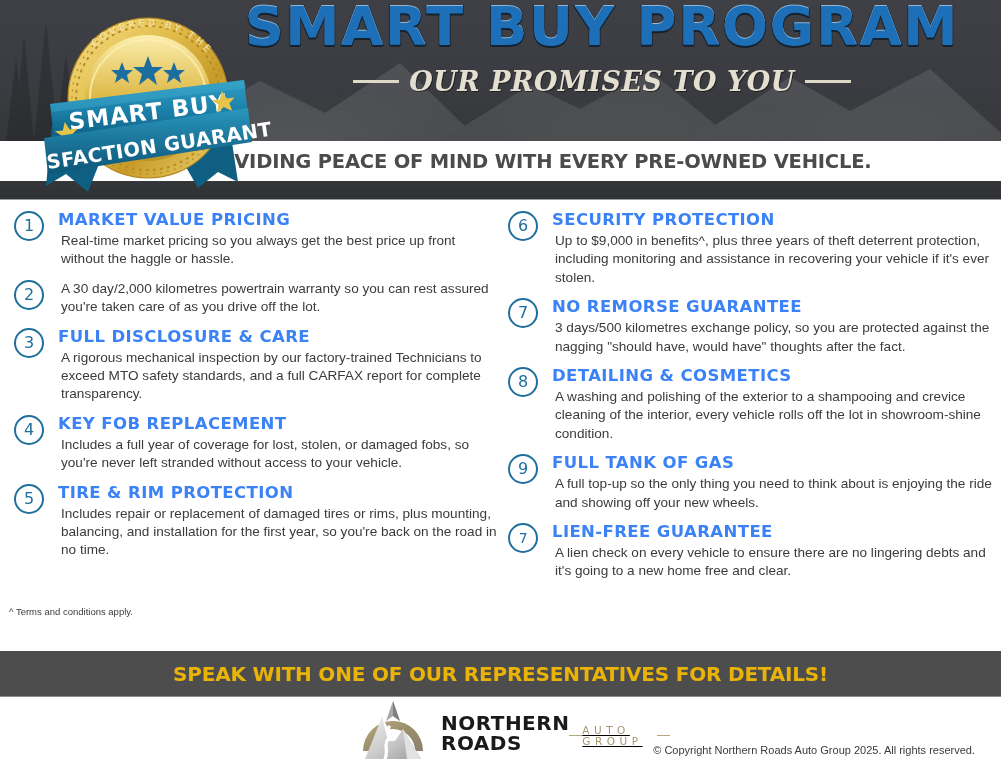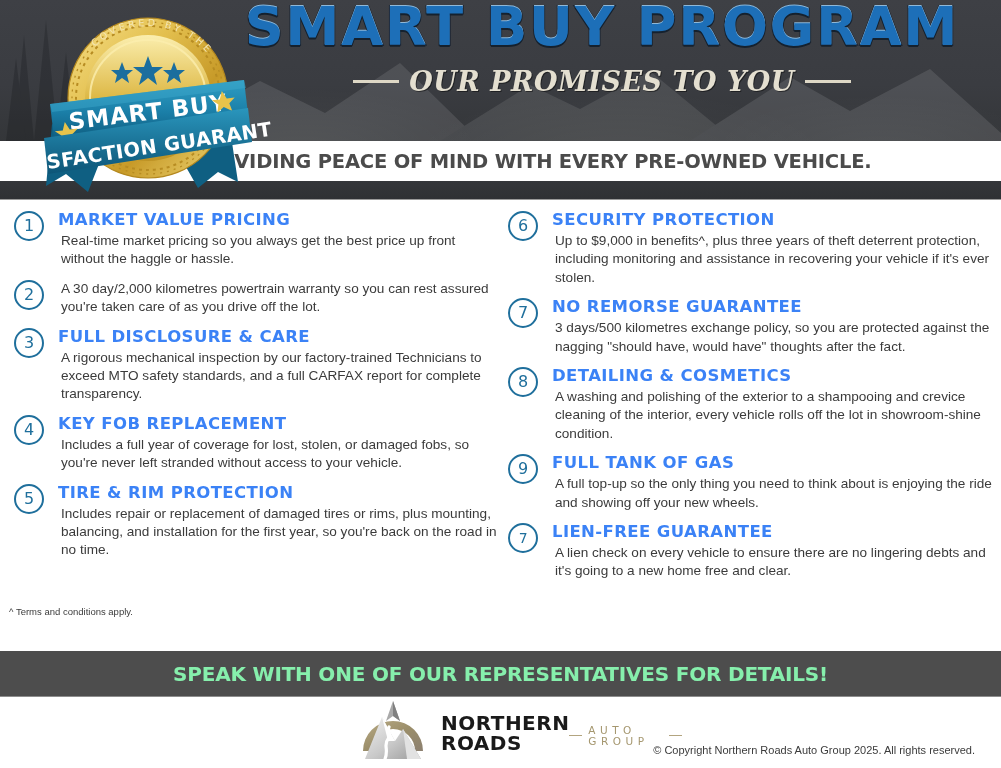--- a/index.html
+++ b/index.html
@@ -138,38 +138,38 @@
   
   .footer-bar{
     position:absolute; left:0; top:651px; width:1001px; height:46px;
     background:#4d4d4d;
     border-bottom:1px solid #8d8d8d;
     display:flex; align-items:center; justify-content:center;
   }
   .footer-bar-text{
     font-family:"DejaVu Sans", sans-serif;
     font-weight:bold; font-size:20px; letter-spacing:-.2px;
-    color:#86efac; white-space:nowrap;
+    color:#eab308; white-space:nowrap;
   }
 
   
   .logo-zone{
     position:absolute; left:0; top:697px; width:1001px; height:71px; background:#fff;
   }
   .logo{
     position:absolute; left:355px; top:3px; width:290px; height:62px;
     display:flex; align-items:center; gap:10px;
   }
   .logo-mark{ width:76px; height:60px; flex:none; }
   .logo-text{ display:flex; flex-direction:row; justify-content:center; padding-top:4px; }
   .logo-name{
     font-family:"DejaVu Sans", sans-serif; font-weight:bold;
     font-size:20px; letter-spacing:.5px; color:#1a1a1a; line-height:1;
   }
-  .logo-sub-row{ display:flex; align-items:center; gap:6px; margin-top:5px; }
+  .logo-sub-row{ display:flex; align-items:center; margin-top:5px;text-decoration:underline; }
   .logo-dash{ width:20px; height:1.5px; background:#b3a580; }
   .logo-sub{
     font-family:"DejaVu Sans", sans-serif;
     font-size:10.5px; letter-spacing:4.5px; color:#a5976f; line-height:1;
   }
   .copyright{
     position:absolute; right:26px; top:47px;
     font-family:"Liberation Sans", sans-serif;
     font-size:11px; color:#3b3b3b;
   }

